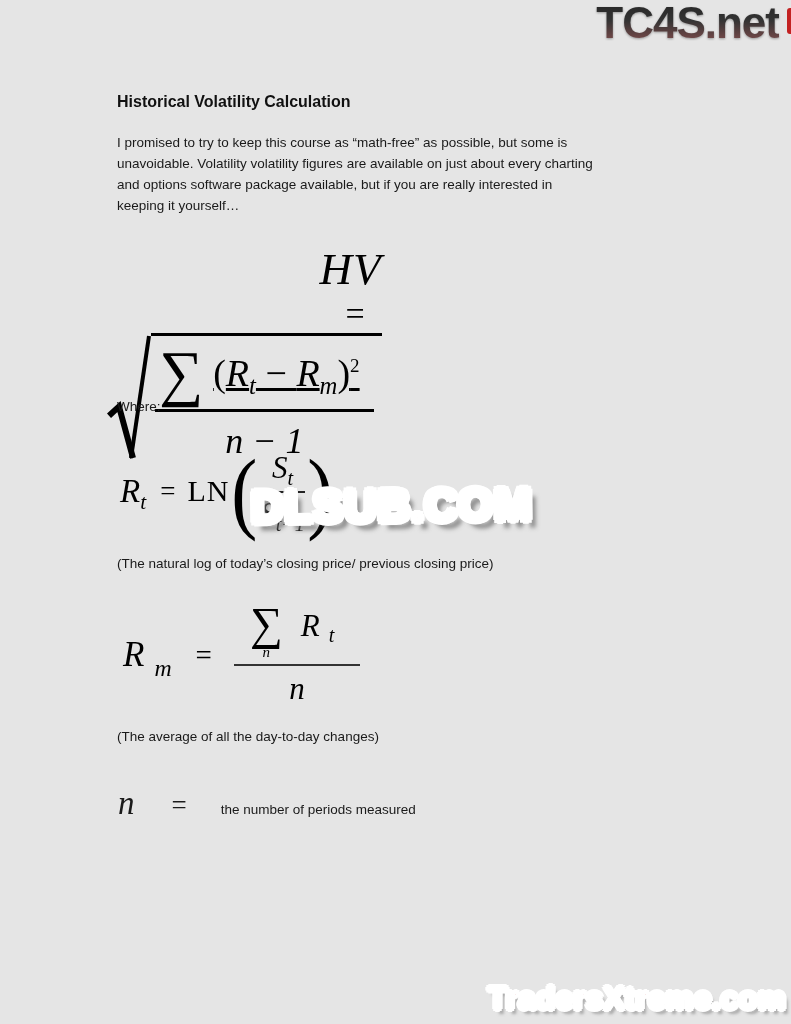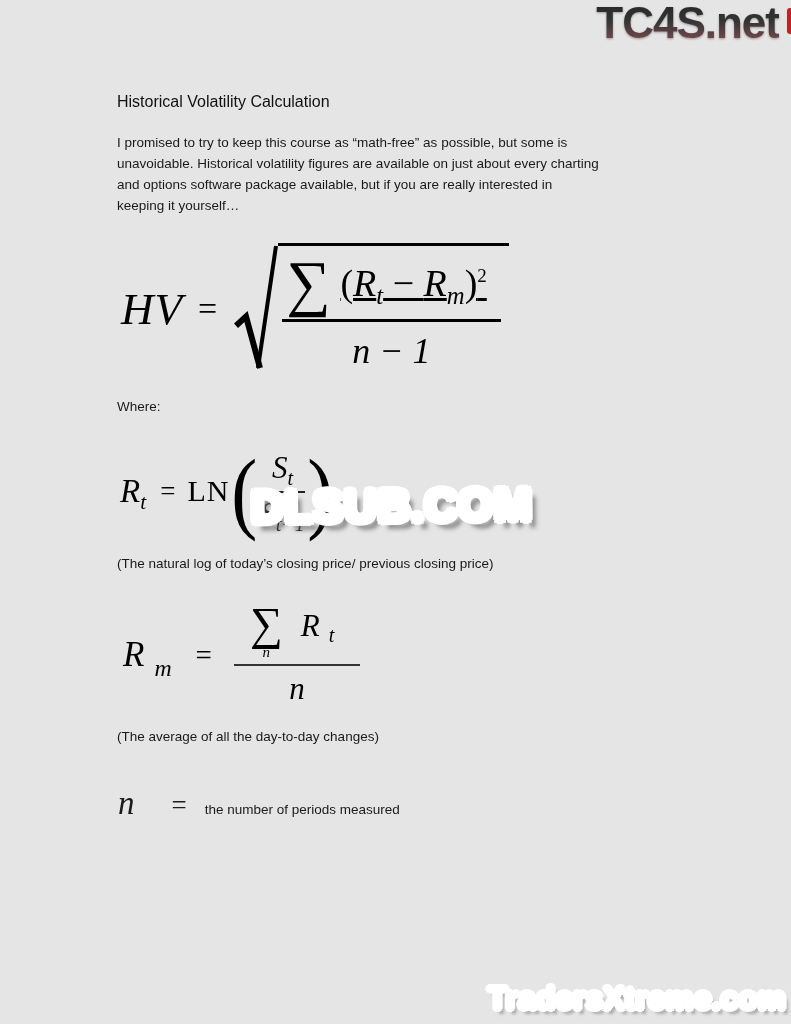--- a/index.html
+++ b/index.html
@@ -15,36 +15,36 @@
     background:linear-gradient(180deg,#262626 0%,#343434 45%,#6b4646 82%,#8f6060 100%);
     -webkit-background-clip:text;background-clip:text;color:transparent;
     filter:drop-shadow(0 1px 1px rgba(60,60,60,0.45)) blur(0.3px);
   }
   .red-strip{
     position:absolute;top:8px;right:0;width:4px;height:26px;
     background:#c32222;border-radius:3px 0 0 3px;
   }
 
   
-  .title{position:absolute;left:117px;top:93px;margin:0;font-size:16px;font-weight:normal;color:#111;}
+  .title{position:absolute;left:117px;top:93px;margin:0;font-size:16px;font-weight:bold;color:#111;}
   .intro{position:absolute;left:117px;top:132px;font-size:13.5px;line-height:21px;color:#1a1a1a;}
   .where{position:absolute;left:117px;top:399px;font-size:13.5px;}
   .note1{position:absolute;left:117px;top:556px;font-size:13.5px;}
   .note2{position:absolute;left:117px;top:729px;font-size:13.5px;}
 
   
   .formula{font-family:"Liberation Serif","DejaVu Serif",serif;color:#000;}
   .it{font-style:italic;text-decoration:underline;}
   .up{font-style:normal;}
   .ssub{font-size:65%;position:relative;top:0.32em;font-style:italic;}
   .ssup{font-size:50%;position:relative;top:-0.72em;font-style:normal;}
   .frac{display:inline-flex;flex-direction:column;align-items:center;}
 
   
-  .hv{position:absolute;left:121px;top:243px;display:flex;align-items:center;}
+  .hv{position:absolute;left:107px;top:243px;display:flex;align-items:flex-end;flex-direction:column;}
   .hv-lhs{font-size:45px;font-style:italic;letter-spacing:1px;}
   .hv-eq{font-size:34px;margin:0 17px 0 15px;}
   .sqrt{display:flex;align-items:stretch;}
   .radical{width:44px;flex:0 0 44px;display:block;height:auto;align-self:stretch;}
   .radicand{border-top:3px solid #000;padding:9px 8px 0 4px;}
   .hv-num{display:flex;align-items:center;border-bottom:3px solid #000;padding:2px 14px 10px 4px;}
   .hv-sigma{font-size:62px;line-height:52px;margin-right:10px;font-style:normal;}
   .hv-expr{font-size:38px;line-height:1;white-space:nowrap;}
   .hv-den{font-size:36px;font-style:italic;padding:8px 0 2px 0;}
 
@@ -67,21 +67,21 @@
   .sumstack .sig{font-size:46px;line-height:42px;font-style:normal;}
   .sumstack .under{font-size:15px;line-height:15px;font-style:italic;}
   .rm-numR{font-size:31px;font-style:italic;margin-top:5px;white-space:nowrap;}
   .rm-numR .ssub{margin-left:9px;}
   .rm-den{font-size:31px;font-style:italic;padding-top:5px;}
 
   
   .n-line{position:absolute;left:118px;top:785px;display:flex;align-items:baseline;}
   .n-sym{font-family:"Liberation Serif","DejaVu Serif",serif;font-size:33px;font-style:italic;}
   .n-eq{font-family:"Liberation Serif","DejaVu Serif",serif;font-size:27px;margin-left:37px;}
-  .n-text{font-size:13.5px;margin-left:18px;color:#1a1a1a;}
+  .n-text{font-size:13.5px;margin-left:34px;color:#1a1a1a;}
 
   
   .dlsub{
     position:absolute;left:251px;top:483px;z-index:5;
     font-size:45px;font-weight:800;letter-spacing:1px;line-height:1;
     transform:rotate(-0.6deg);
     background:linear-gradient(180deg,#ef5a5a 0%,#d62626 42%,#a90f0f 100%);
     -webkit-background-clip:text;background-clip:text;color:transparent;
     text-shadow:
       -4px 0 0 #fff, 4px 0 0 #fff, 0 -4px 0 #fff, 0 4px 0 #fff,
@@ -104,21 +104,21 @@
 
 <div class="page">
 
   <div class="logo-top">TC4S.net</div>
   <div class="red-strip"></div>
 
   <h1 class="title">Historical Volatility Calculation</h1>
 
   <div class="intro">
     <div>I promised to try to keep this course as “math-free” as possible, but some is</div>
-    <div>unavoidable. Historical volatility figures are available on just about every charting</div>
+    <div>unavoidable. Volatility volatility figures are available on just about every charting</div>
     <div>and options software package available, but if you are really interested in</div>
     <div>keeping it yourself…</div>
   </div>
 
   <div class="hv formula">
     <span class="hv-lhs">HV</span>
     <span class="hv-eq">=</span>
     <span class="sqrt">
       <svg class="radical" viewBox="0 0 44 130" preserveAspectRatio="none" aria-hidden="true">
         <path d="M2 82 L12 73 L26 124" fill="none" stroke="#000" stroke-width="6"></path>

